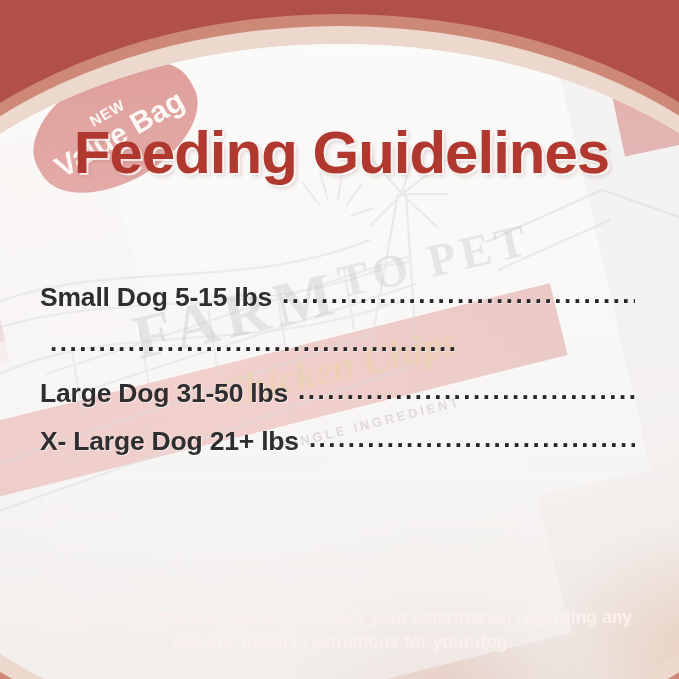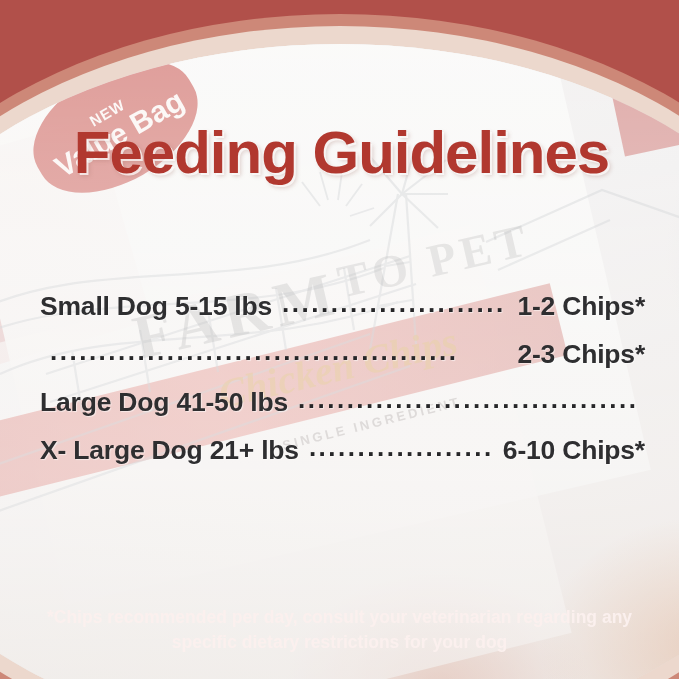--- a/index.html
+++ b/index.html
@@ -211,21 +211,21 @@
                 3px 3px 4px rgba(160,110,100,.30);
   }
 
   .rows{
     position:absolute;
     left:40px;right:34px;
     top:282px;
   }
   .row{
     display:flex;
-    align-items:center;
+    align-items:flex-start;
     height:48px;
     color:#2e2e30;
     font-size:26.5px;
     font-weight:bold;
     letter-spacing:-.2px;
     text-shadow:1px 1px 1px rgba(255,255,255,.55);
   }
   .row .label{white-space:nowrap;}
   .row .leader{
     flex:1 1 auto;
@@ -335,37 +335,34 @@
 
   <div class="content">
 
     <div class="title">Feeding Guidelines</div>
 
     <div class="rows">
 
       <div class="row">
         <span class="label">Small Dog 5-15 lbs</span>
         <span class="leader">..........................................</span>
-        <span class="amount">1-2 Chips*</span>
       </div>
 
       <div class="row">
         <span class="leader">..........................................</span>
-        <span class="amount">2-3 Chips*</span>
       </div>
 
       <div class="row">
-        <span class="label">Large Dog 41-50 lbs</span>
+        <span class="label">Large Dog 31-50 lbs</span>
         <span class="leader">..........................................</span>
       </div>
 
       <div class="row">
         <span class="label">X- Large Dog 21+ lbs</span>
         <span class="leader">..........................................</span>
-        <span class="amount">6-10 Chips*</span>
       </div>
 
     </div>
 
     <div class="footnote">
       <span>*Chips recommended per day, consult your veterinarian regarding any specific</span>
       <span>dietary restrictions for your dog</span>
     </div>
 
   </div>

